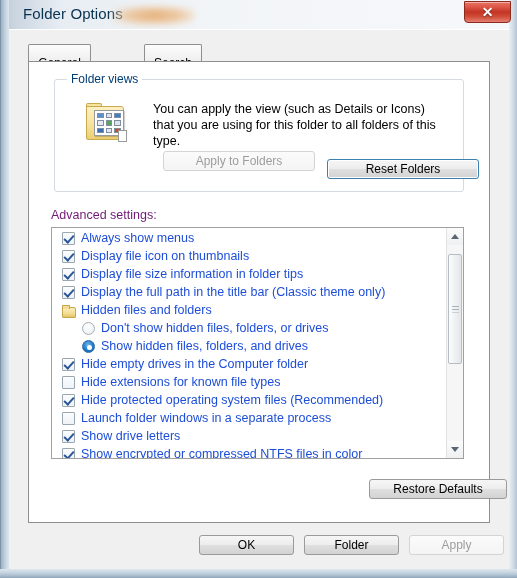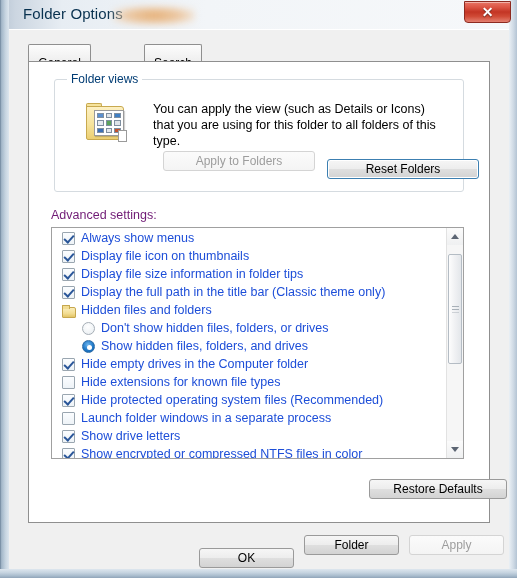--- a/index.html
+++ b/index.html
@@ -247,21 +247,21 @@
   }
   #sb-thumb .grip {
     position:absolute; left:3px; top:50%; transform:translateY(-50%);
     width:7px; height:7px;
     background: repeating-linear-gradient(to bottom,#a8b0b8 0 1px, transparent 1px 3px);
   }
 
   #btn-restore-defaults { position:absolute; left:340px; top:417px; width:138px; }
 
   
-  #btn-ok     { position:absolute; left:190px; top:505px; width:95px;margin-top:13px; }
+  #btn-ok     { position:absolute; left:190px; top:505px; width:95px; }
   #btn-cancel { position:absolute; left:295px; top:505px; width:95px; }
   #btn-apply  { position:absolute; left:400px; top:505px; width:95px; }
 </style>
 </head>
 <body>
 
 <div id="window">
 
   <div id="frame-left"></div>
   <div id="frame-left-edge"></div>

